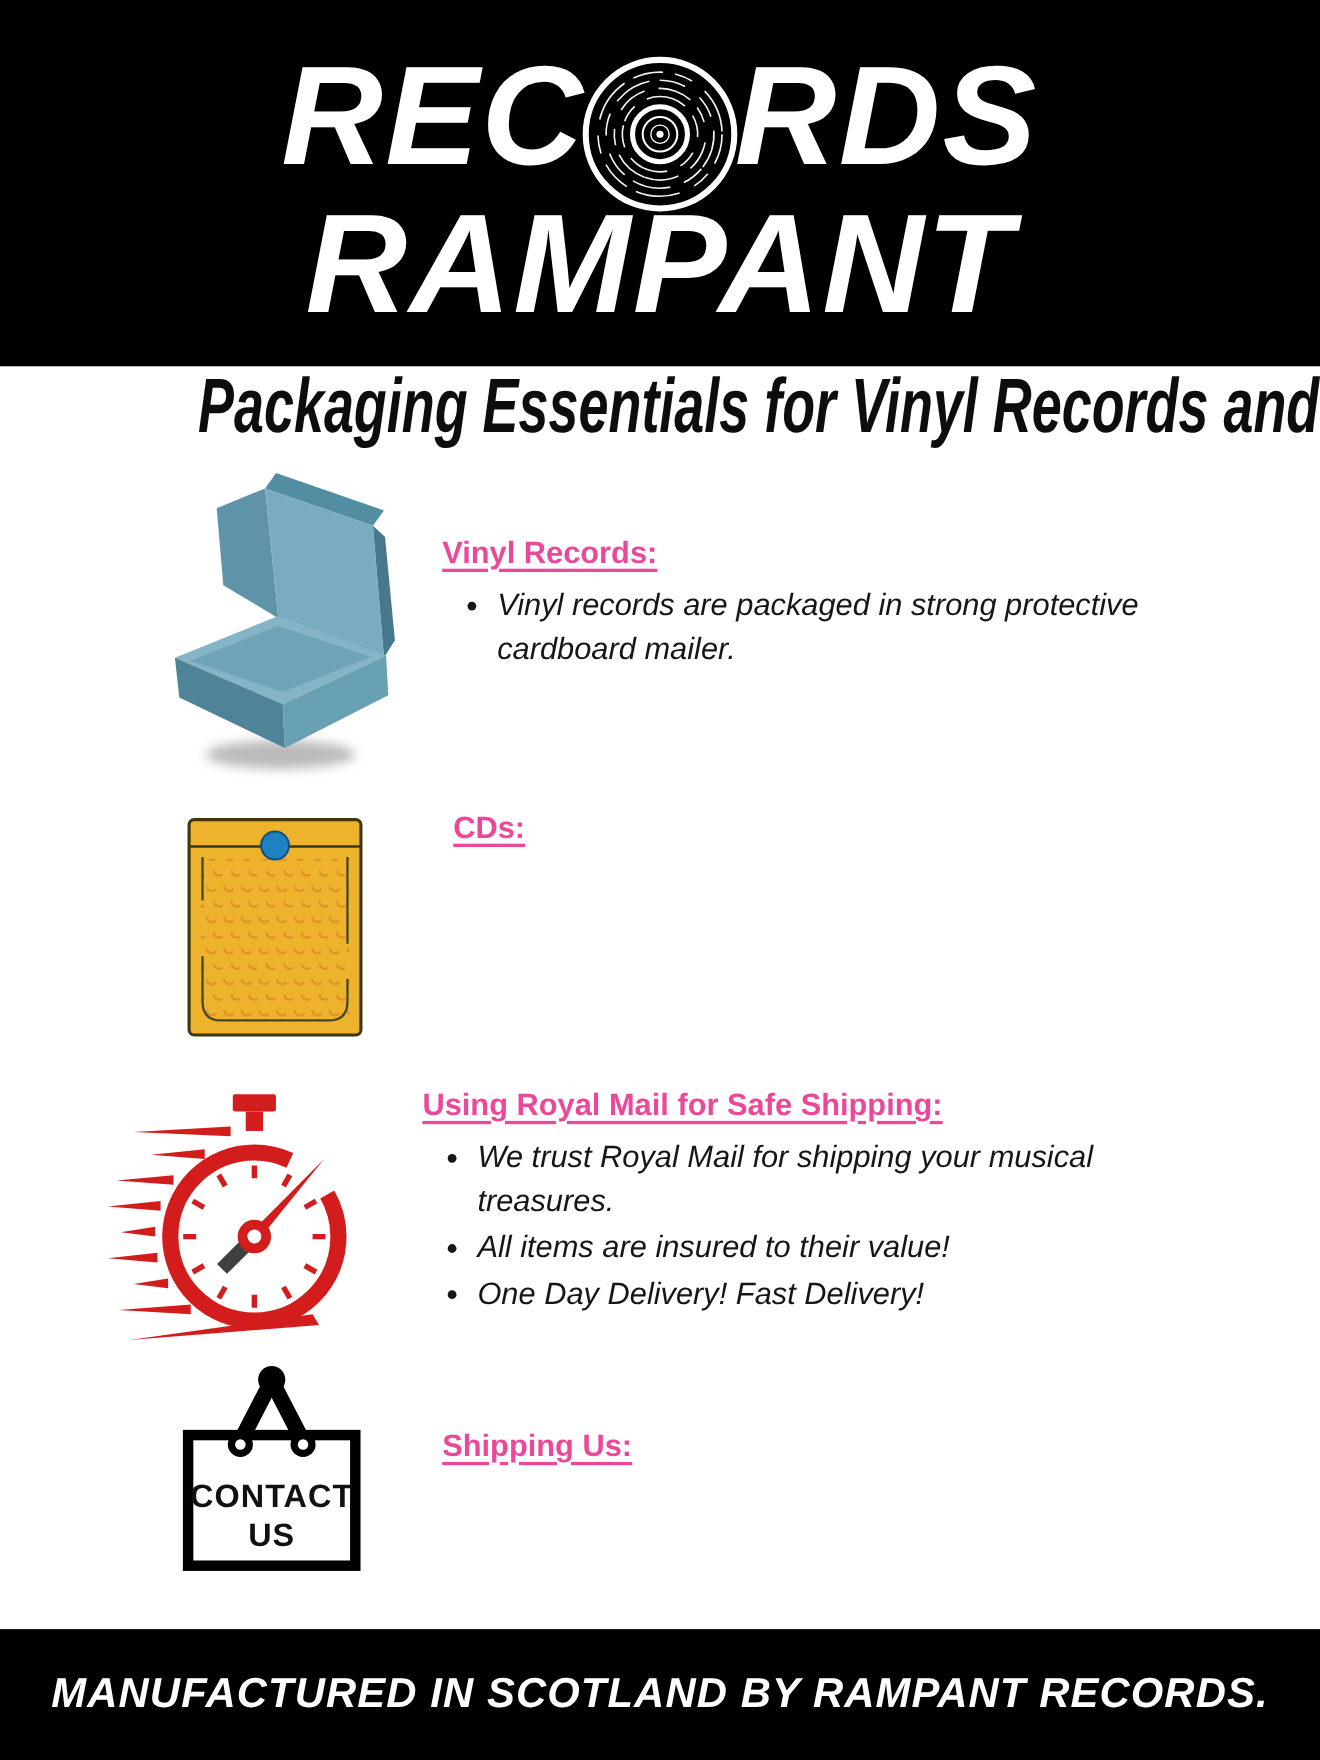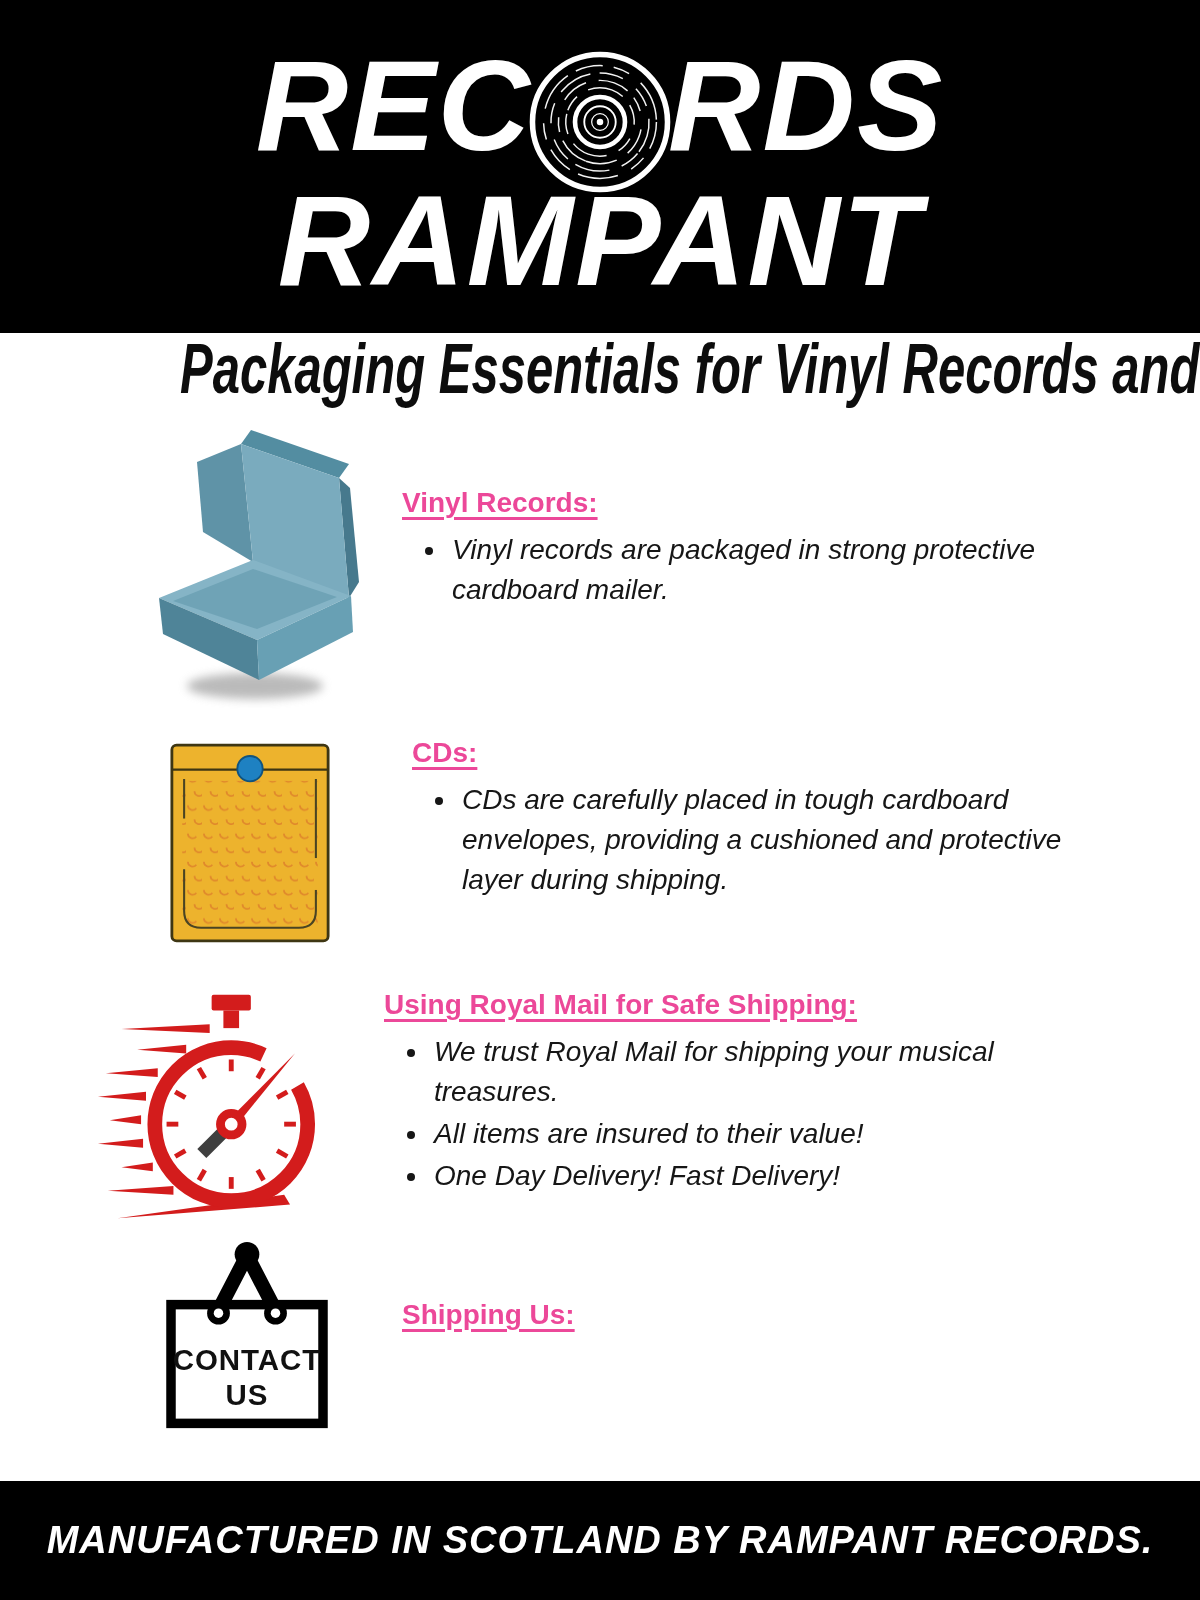--- a/index.html
+++ b/index.html
@@ -116,23 +116,20 @@
       <line x1="2" y1="28" x2="168" y2="28" stroke="#3e3613" stroke-width="2.5"></line>
       <rect x="13" y="40" width="144" height="156" fill="url(#bub)"></rect>
       <path d="M15,38 V80" stroke="#4a4423" stroke-width="2.2" fill="none"></path>
       <path d="M155,38 V122" stroke="#4a4423" stroke-width="2.2" fill="none"></path>
       <path d="M15,134 V178 Q15,196 33,196 H137 Q155,196 155,178 V156" stroke="#4a4423" stroke-width="2.2" fill="none"></path>
       <circle cx="85" cy="27" r="13.5" fill="#1e81c2" stroke="#10537e" stroke-width="2"></circle>
     </svg>
   </div>
   <div class="sec-text" style="left:384px;top:736px;width:760px;margin-left:28px;">
     <div class="sec-heading">CDs:</div>
-    <ul class="sec-bullets">
-      <li>CDs are carefully placed in tough cardboard envelopes, providing a cushioned and protective layer during shipping.</li>
-    </ul>
   </div>
 
   <div class="icon-box" style="left:96px;top:985px;width:245px;height:245px;">
     <svg width="245" height="245" viewBox="0 0 250 250">
       <g fill="#d31c1c">
         <rect x="118" y="10" width="40" height="16" rx="2"></rect>
         <rect x="130" y="26" width="16" height="18"></rect>
         <polygon points="116,40 116,49 26,45"></polygon>
         <polygon points="92,61 92,70 42,66"></polygon>
         <polygon points="63,85 63,94 10,90"></polygon>

